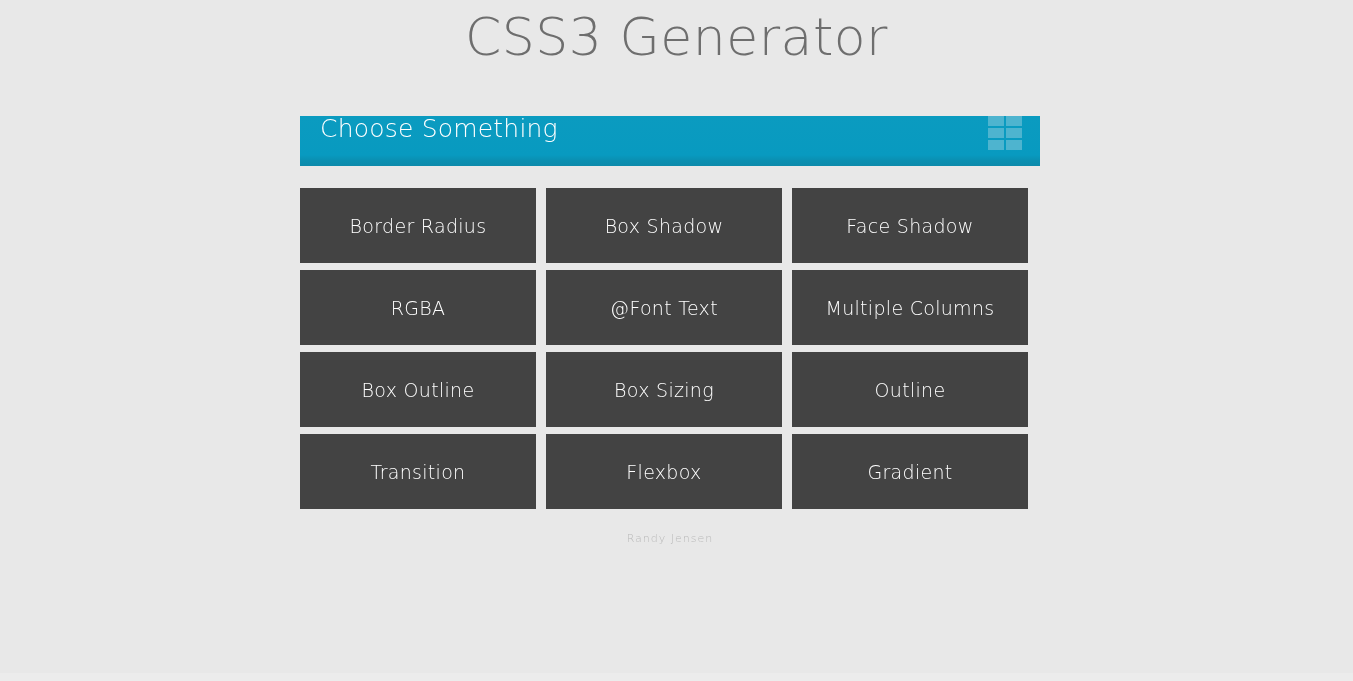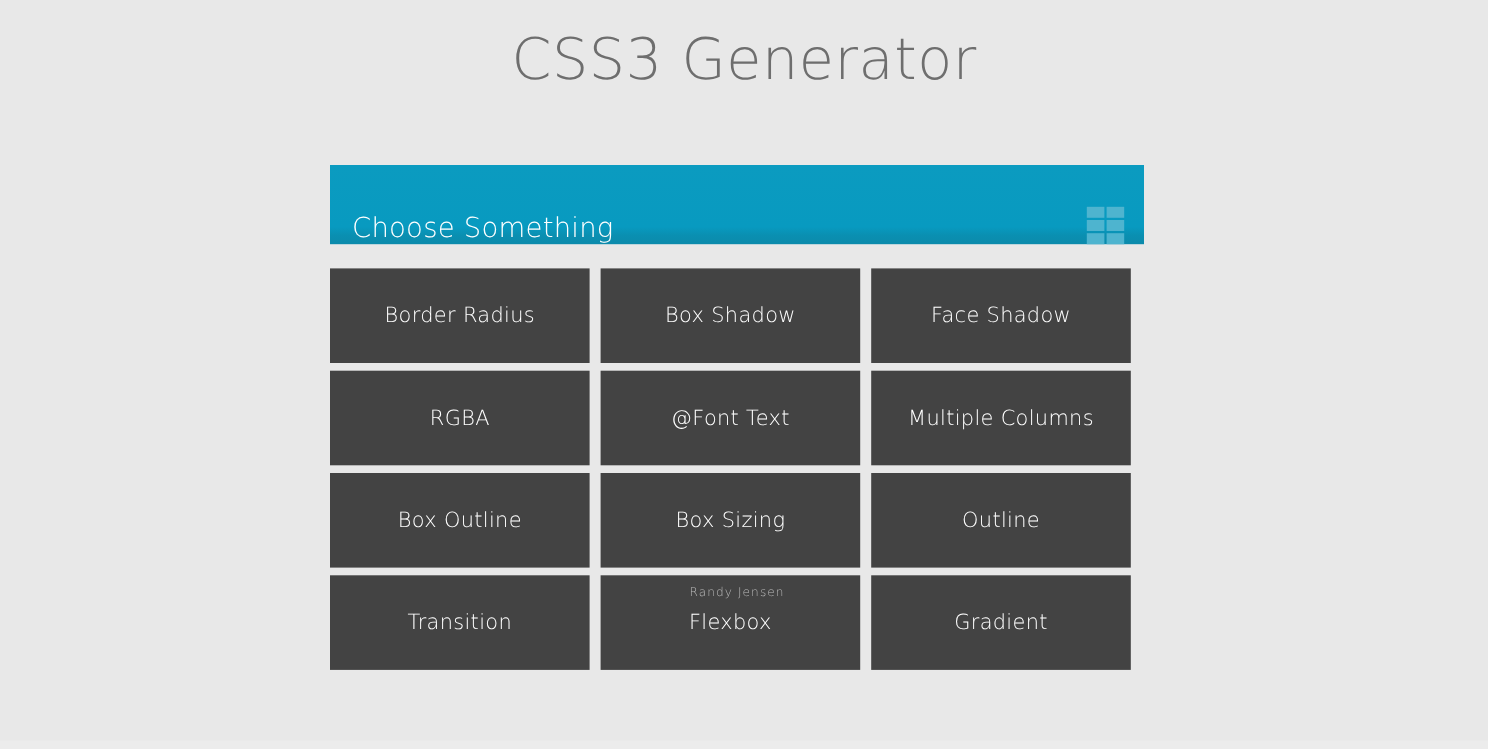--- a/index.html
+++ b/index.html
@@ -19,45 +19,44 @@
   
   .page-title {
     text-align: center;
     color: #6e6e6e;
     font-family: "DejaVu Sans", sans-serif;
     font-weight: 300;
     font-size: 52px;
     letter-spacing: 0.5px;
     line-height: 1;
     margin: 0;
-    padding-top: 29px;
+    padding-top: 11px;
     height: 62px;
     -webkit-font-smoothing: antialiased;
   }
 
   
   .app {
     position: absolute;
     left: 300px;
     top: 116px;
     width: 740px;
   }
 
   
   .choose-bar {
     position: relative;
-    height: 72px;
+    height: 50px;
     background: #0b98bd;
     background: linear-gradient(to bottom, #0b9bc0 0%, #089ac0 78%, #0a8fb1 89%, #0c8aab 100%);
     display: flex;
-    align-items: flex-end;
+    align-items: flex-start;
     justify-content: space-between;
     padding: 0 18px 0 20px;
     box-sizing: border-box;
-    margin-top: 34px;
   }
   .choose-label {
     color: #ffffff;
     font-family: "DejaVu Sans", sans-serif;
     font-weight: 300;
     font-size: 25px;
     letter-spacing: 0.2px;
     line-height: 1;
     padding-bottom: 3px;
   }
@@ -77,21 +76,21 @@
 
   
   .btn-grid {
     display: grid;
     grid-template-columns: repeat(3, 236px);
     column-gap: 10px;
     row-gap: 7px;
     margin-top: 22px;
   }
   .gen-btn {
-    height: 86px;
+    height: 75px;
     background: #434343;
     color: #ffffff;
     font-family: "DejaVu Sans", sans-serif;
     font-weight: 300;
     font-size: 19px;
     letter-spacing: 0.3px;
     display: flex;
     align-items: center;
     justify-content: center;
     cursor: pointer;

